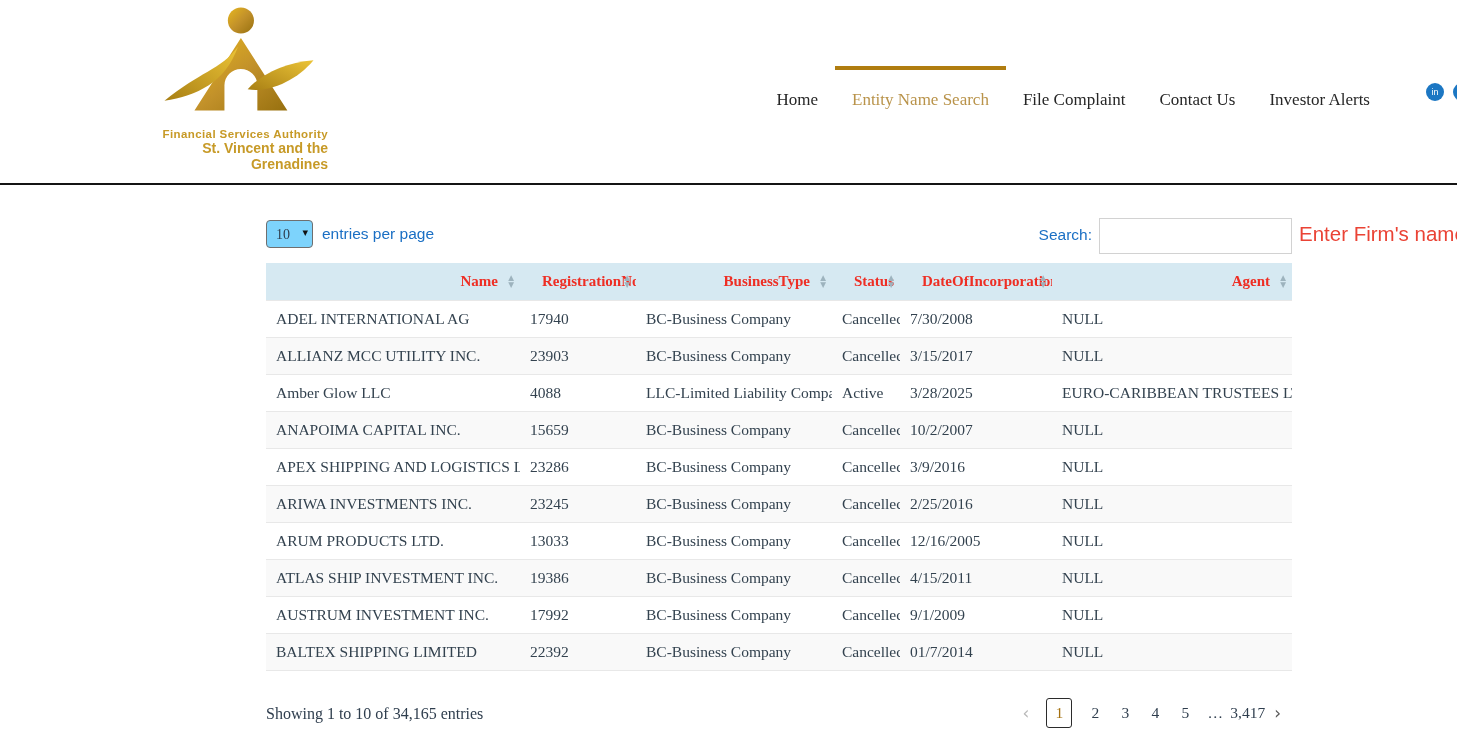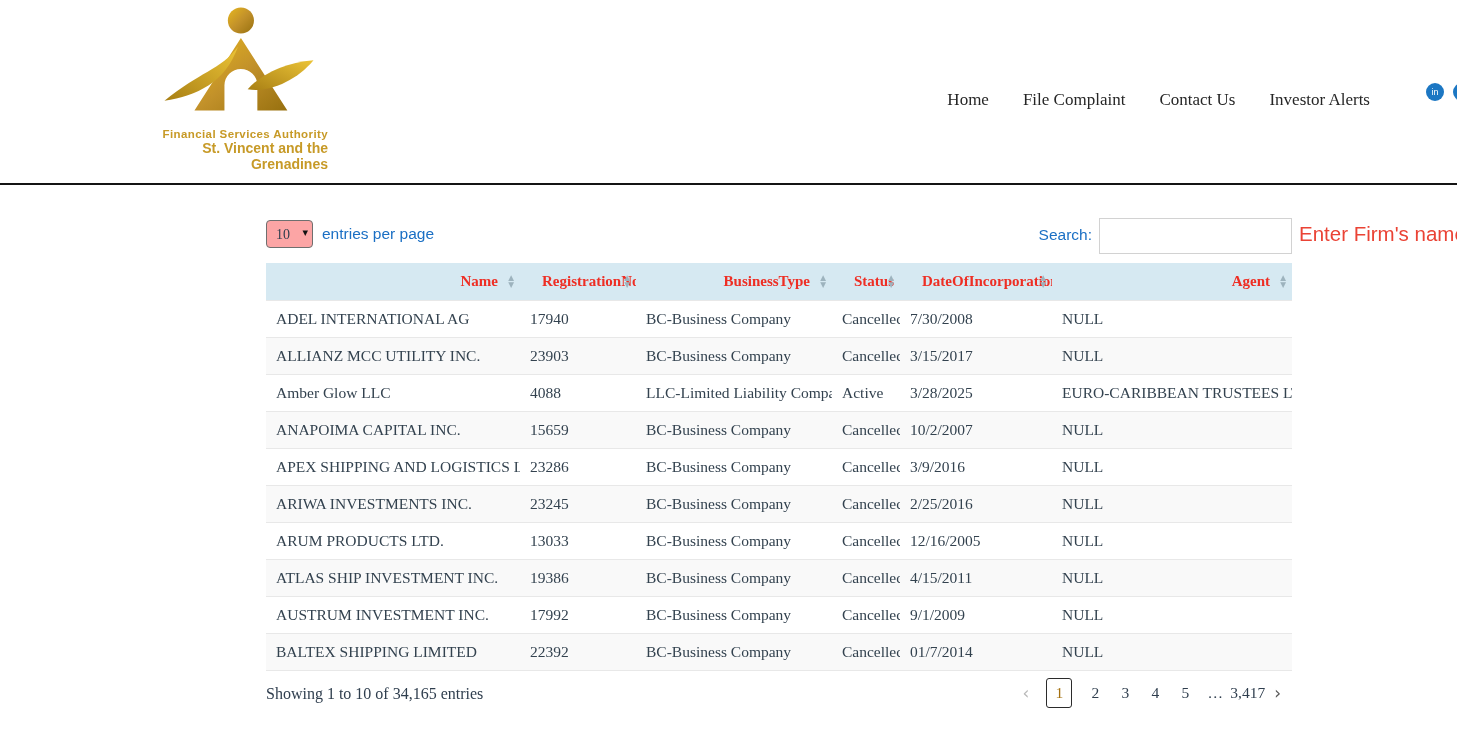--- a/index.html
+++ b/index.html
@@ -32,21 +32,21 @@
   }
 
   
   .content { position:absolute; left:266px; top:187px; width:1026px; }
 
   .controls { position:relative; height:76px; }
   .page-size-wrap { position:absolute; left:0; top:33px; display:flex; align-items:center; }
   .select-shell { position:relative; }
   .page-size-select {
     -webkit-appearance:none; appearance:none;
-    width:47px; height:28px; border:1px solid #6f6f6f; border-radius:4px; background:#fca5a5;
+    width:47px; height:28px; border:1px solid #6f6f6f; border-radius:4px; background:#7dd3fc;
     font-family:"Liberation Serif", serif; font-size:14px; color:#2f3e4e; padding:0 0 0 9px; cursor:pointer;
   }
   .select-caret { position:absolute; right:5px; top:6px; pointer-events:none; font-size:11px; color:#111; font-family:"DejaVu Sans", sans-serif; }
   .entries-label { font-family:"Liberation Sans", sans-serif; font-size:15.5px; color:#1a6fc4; margin-left:9px; }
 
   .search-wrap { position:absolute; right:0; top:31px; height:36px; }
   .search-label { position:absolute; right:200px; top:8px; font-family:"Liberation Sans", sans-serif; font-size:15.5px; color:#1a6fc4; }
   .search-box { position:absolute; right:0; top:0; width:193px; height:36px; border:1px solid #d2d2d2; background:#fff; cursor:text; }
   .search-placeholder {
     position:absolute; right:-118px; top:4px; left:7px; white-space:nowrap;
@@ -62,21 +62,21 @@
   .sort-icons { position:absolute; right:6px; top:50%; transform:translateY(-50%); display:flex; flex-direction:column; line-height:7px; }
   .sort-icons span { font-size:7.5px; color:#9db3be; font-family:"DejaVu Sans", sans-serif; }
   table.entities tbody td {
     height:37px; padding:0 6px 0 10px; font-size:15.5px; color:#33424f;
     border-bottom:1px solid #e8e8e8; overflow:hidden; white-space:nowrap;
   }
   table.entities tbody tr:nth-child(even) { background:#f9f9f9; }
   table.entities tbody tr:first-child td { border-top:1px solid #e8e8e8; }
 
   
-  .table-footer { position:relative; margin-top:7px; height:46px; }
+  .table-footer { position:relative; margin-top:27px; height:46px; }
   .summary { position:absolute; left:0; top:7px; font-size:16px; color:#2f3e4e; }
   .pagination { position:absolute; right:2px; top:0; display:flex; align-items:center; }
   .page-btn {
     min-width:30px; text-align:center; font-size:15.5px; color:#2f3e4e; cursor:pointer; padding:6px 0;
   }
   .page-btn.current {
     border:1px solid #2b2b2b; border-radius:3px; background:#fff; color:#a4700f;
     min-width:26px; padding:5px 0; margin:0 8px;
   }
   .page-btn.ellipsis { cursor:default; }
@@ -106,20 +106,21 @@
       <path d="M83 33 L131 108 L100 108 L100 82 A17 17 0 0 0 66 82 L66 108 L35 108 Z" fill="url(#gold)"></path>
       <path d="M4 98 C 40 68, 62 66, 80 42 C 66 80, 38 92, 4 98 Z" fill="url(#gold2)"></path>
       <path d="M158 56 C 128 58, 102 72, 90 86 C 110 90, 140 78, 158 56 Z" fill="url(#gold2)"></path>
     </svg>
     <div class="brand-line1">Financial Services Authority</div>
     <div class="brand-line2">St. Vincent and the Grenadines</div>
   </div>
 
   <nav class="main-nav" id="main-nav">
       <div class="nav-item">Home</div>
+      <div class="nav-item active">Entity Name Search</div>
       <div class="nav-item">File Complaint</div>
       <div class="nav-item">Contact Us</div>
       <div class="nav-item">Investor Alerts</div>
     </nav>
 
   <div class="social">
     <div class="social-circle">in</div>
     <div class="social-circle">f</div>
   </div>
 </header>

